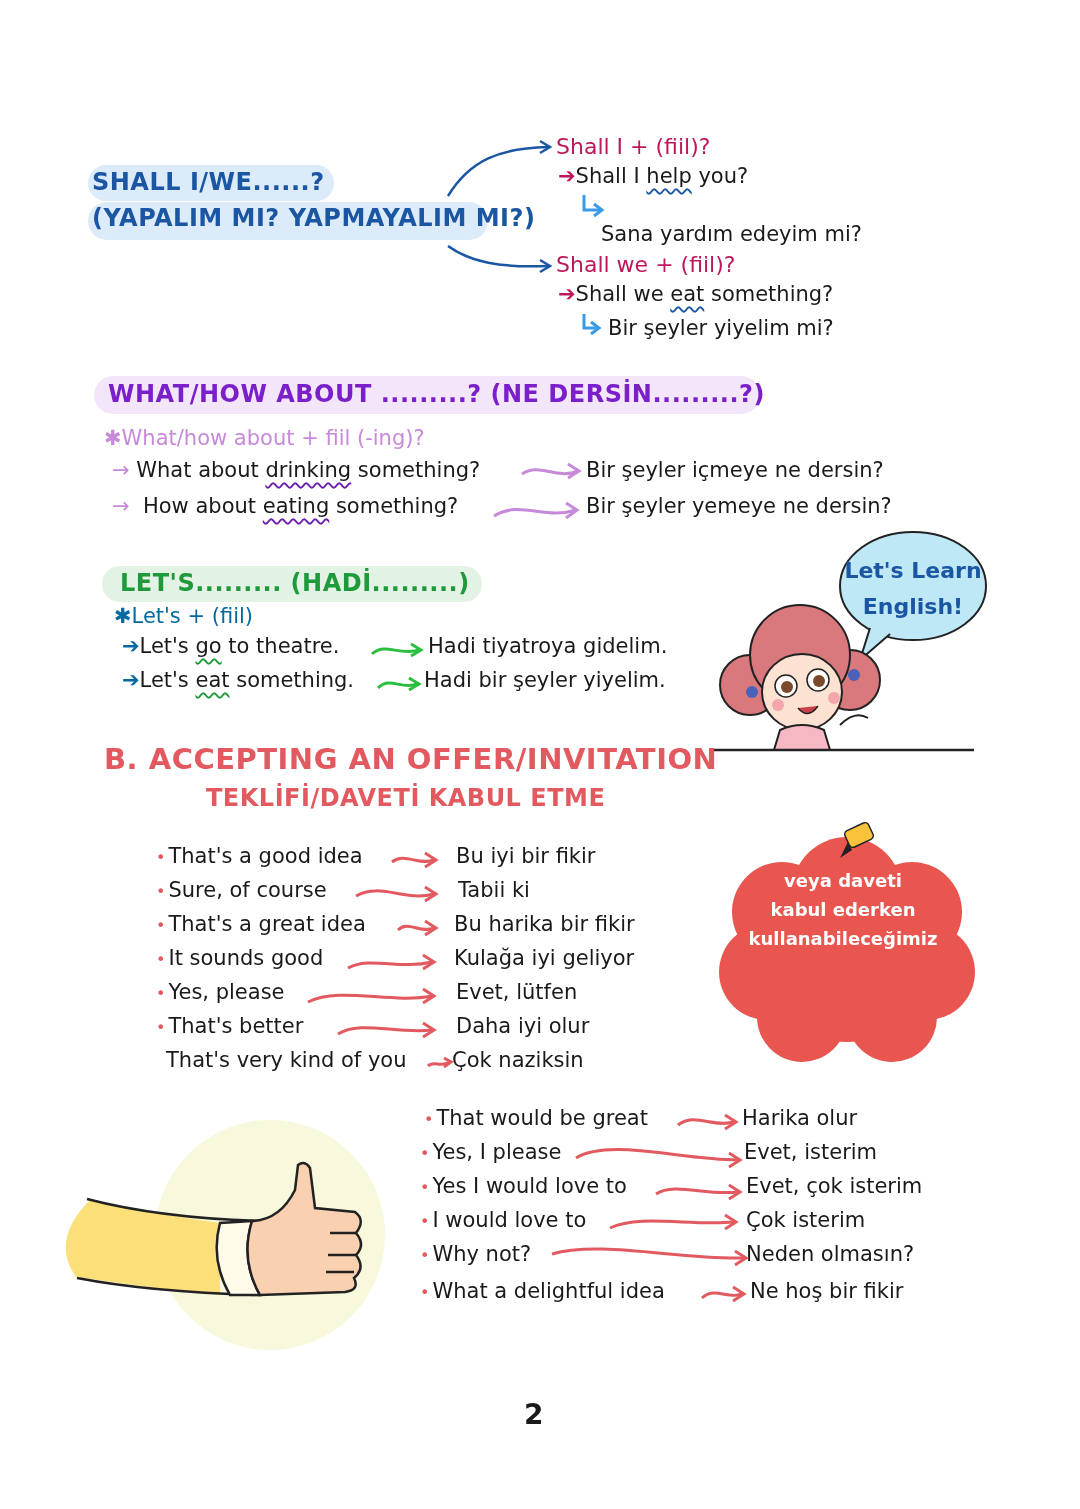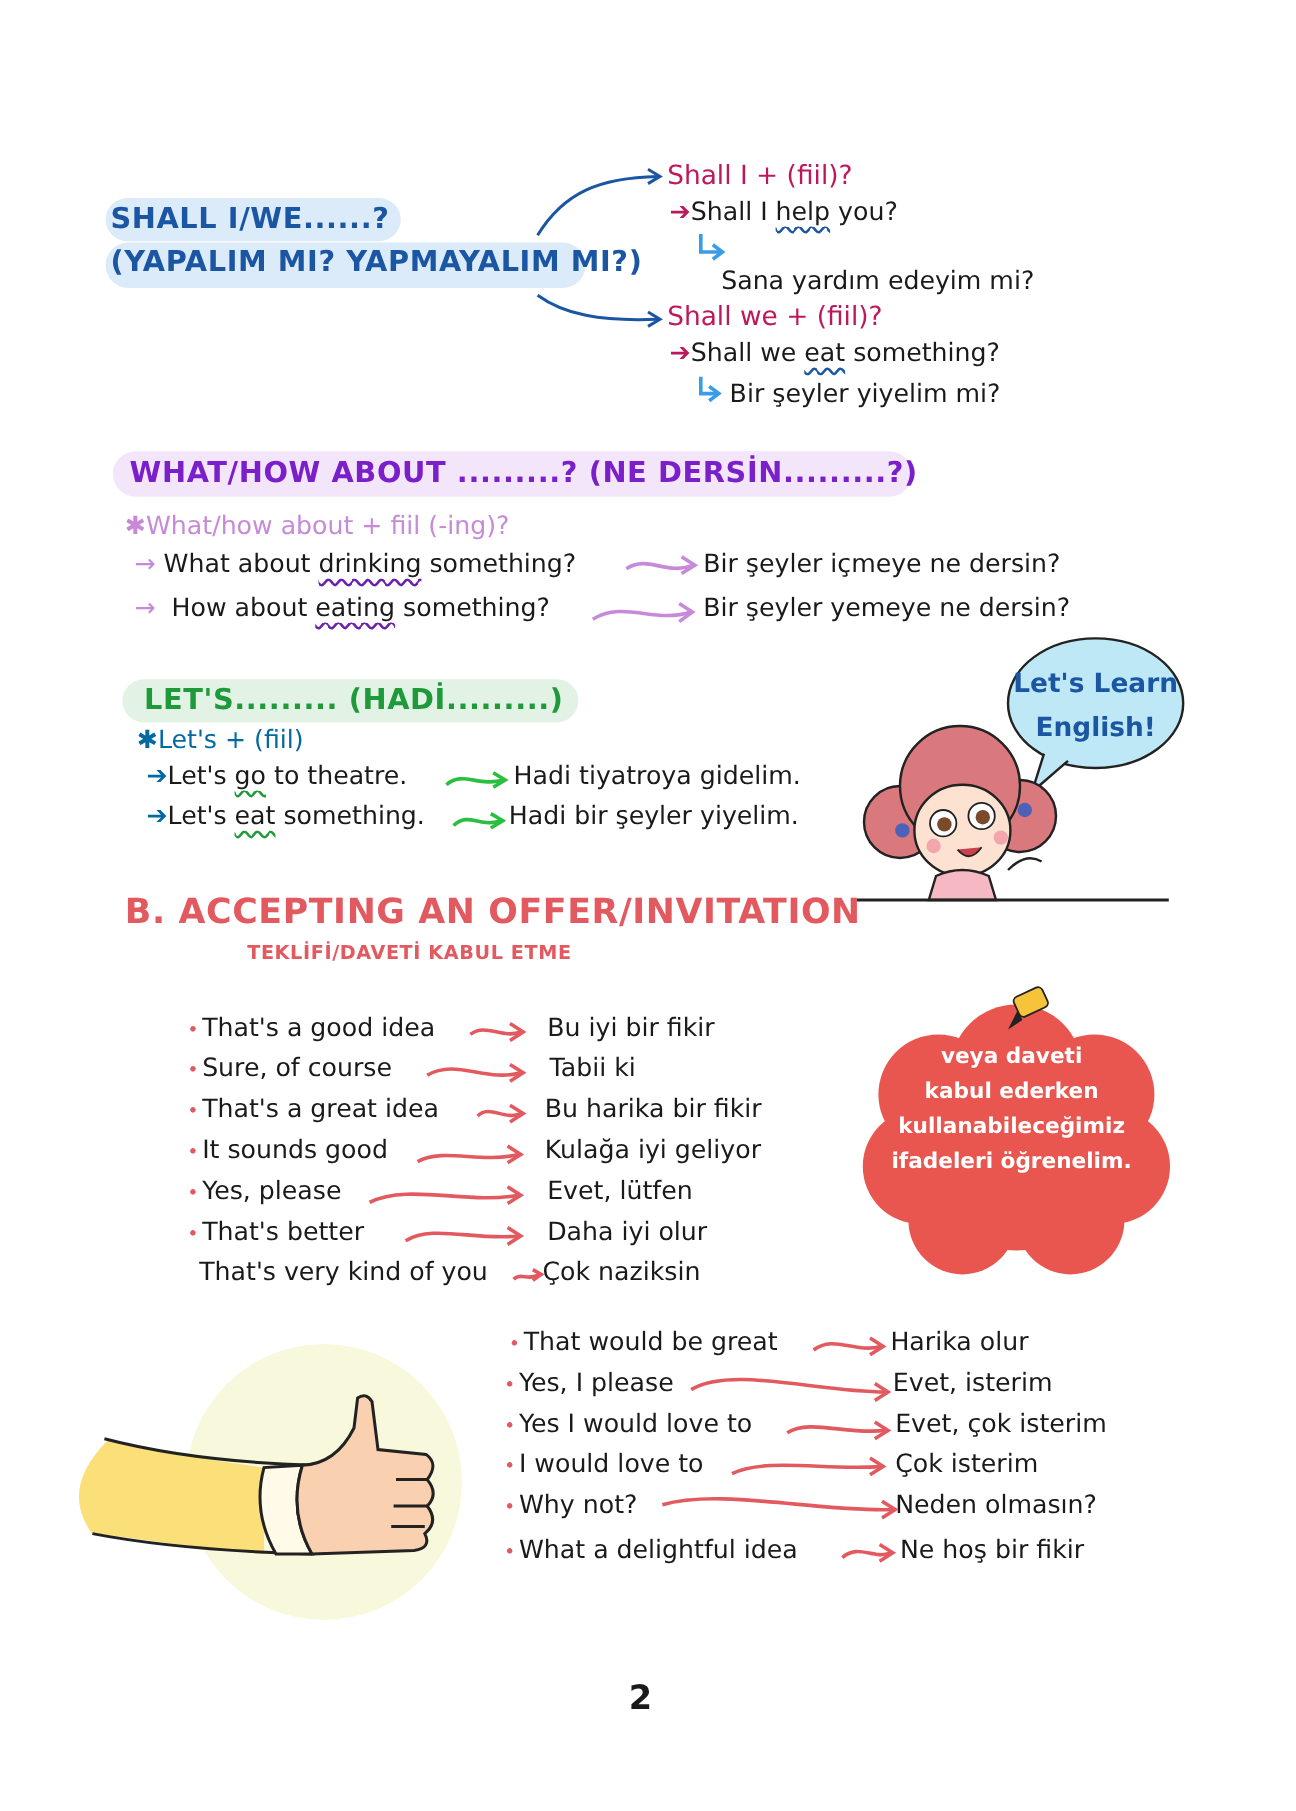--- a/index.html
+++ b/index.html
@@ -8,21 +8,21 @@
   .abs { position:absolute; white-space:nowrap; }
   .pill { position:absolute; border-radius:20px; }
   .blue-dark { color:#1b56a3; }
   .blue-light { color:#be185d; }
   .purple { color:#7a1fc9; }
   .lilac { color:#c78ad8;text-align:right; }
   .green { color:#1e9a3a; }
   .green-b { color:#0369a1; }
   .red { color:#e25a5f; }
   .hdr { font-weight:bold; letter-spacing:0.5px; }
-  .t20 { font-size:16px; }
+  .t20 { font-size:24px; }
   .t21 { font-size:21px; }
   .t22 { font-size:22px; }
   .t24 { font-size:24px; }
   .t26 { font-size:29px; }
   .wavy { text-decoration: underline wavy; text-underline-offset:5px; text-decoration-thickness:2px; }
   .wv-blue { text-decoration-color:#1b56a3; }
   .wv-purple { text-decoration-color:#6a1fb0; }
   .wv-green { text-decoration-color:#1e9a3a; }
   .dot { color:#e25a5f; font-size:16px; margin-right:3px; }
   svg { position:absolute; overflow:visible; }
@@ -184,21 +184,20 @@
     <circle cx="135" cy="150" r="80"></circle>
   </g>
 
   <path d="M136 30 L128 46 L140 38 Z" fill="#222"></path>
   <rect x="134" y="14" width="26" height="18" rx="4" fill="#f6c33b" stroke="#222" stroke-width="1.5" transform="rotate(-25 147 23)"></rect>
 </svg>
 <div class="cloud-text">
   <div>veya daveti</div>
   <div>kabul ederken</div>
   <div>kullanabileceğimiz</div>
-  <div>ifadeleri öğrenelim.</div>
 </div>
 
 <svg style="left:40px;top:1120px;" width="380" height="240">
   <circle cx="230" cy="115" r="115" fill="#f7f8dc"></circle>
   <path d="M50 80 Q120 95 180 103 L180 175 Q110 168 36 157 Q10 120 50 80 Z" fill="#fbe07a"></path>
   <path d="M47 79 Q120 98 220 101" stroke="#222" stroke-width="2.5" fill="none"></path>
   <path d="M37 158 Q110 172 220 175" stroke="#222" stroke-width="2.5" fill="none"></path>
   <path d="M180 103 Q170 140 190 175 L220 175 Q200 140 212 101 Z" fill="#fffbe8" stroke="#222" stroke-width="2.5"></path>
   <path d="M212 101 Q240 100 255 70 L258 45 Q265 40 270 48 L275 88 L315 92 Q326 100 316 113 Q326 125 316 135 Q326 148 314 158 Q320 170 305 172 L220 175 Q200 140 212 101 Z" fill="#f9d1b0" stroke="#222" stroke-width="2.5"></path>
   <path d="M290 113 L316 113 M288 135 L316 135 M286 152 L314 152" stroke="#222" stroke-width="2.5"></path>

